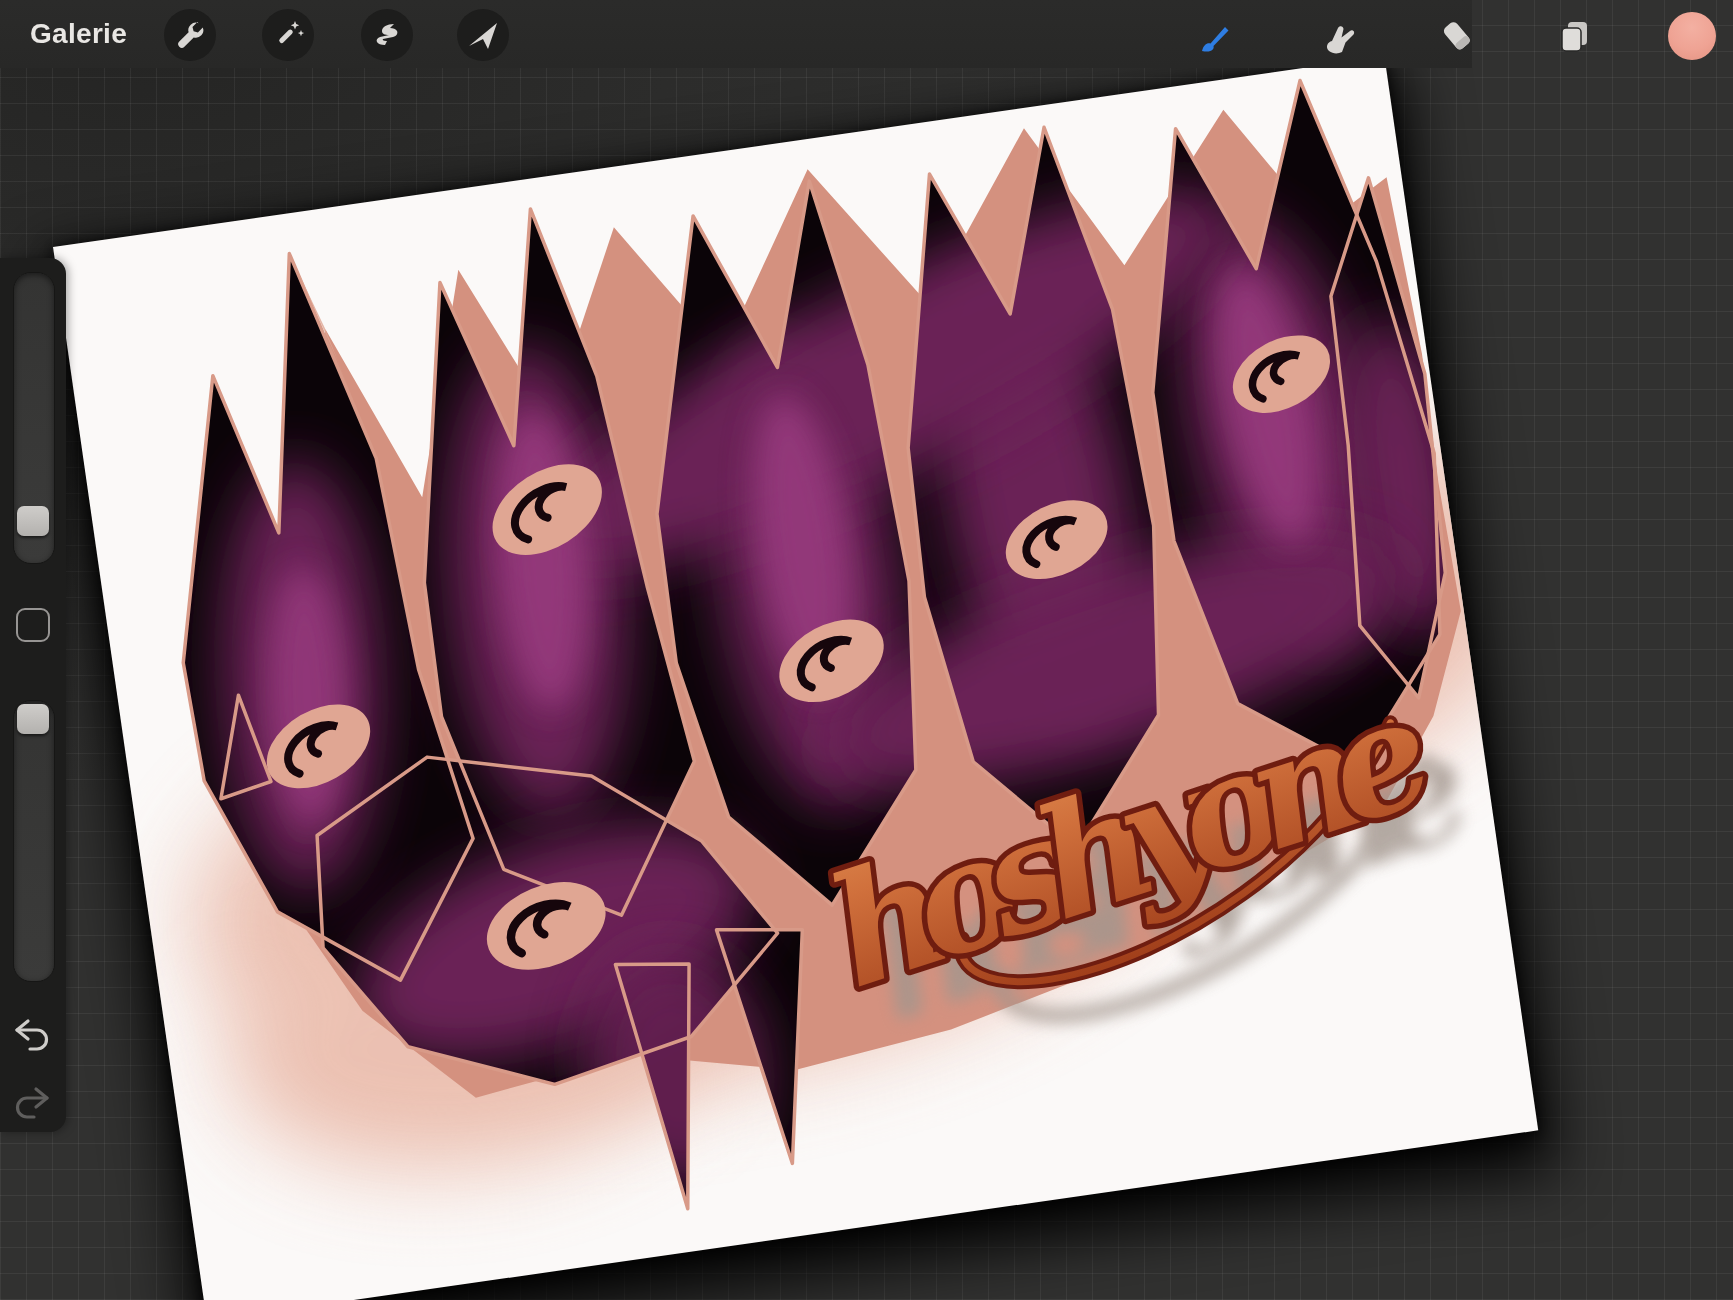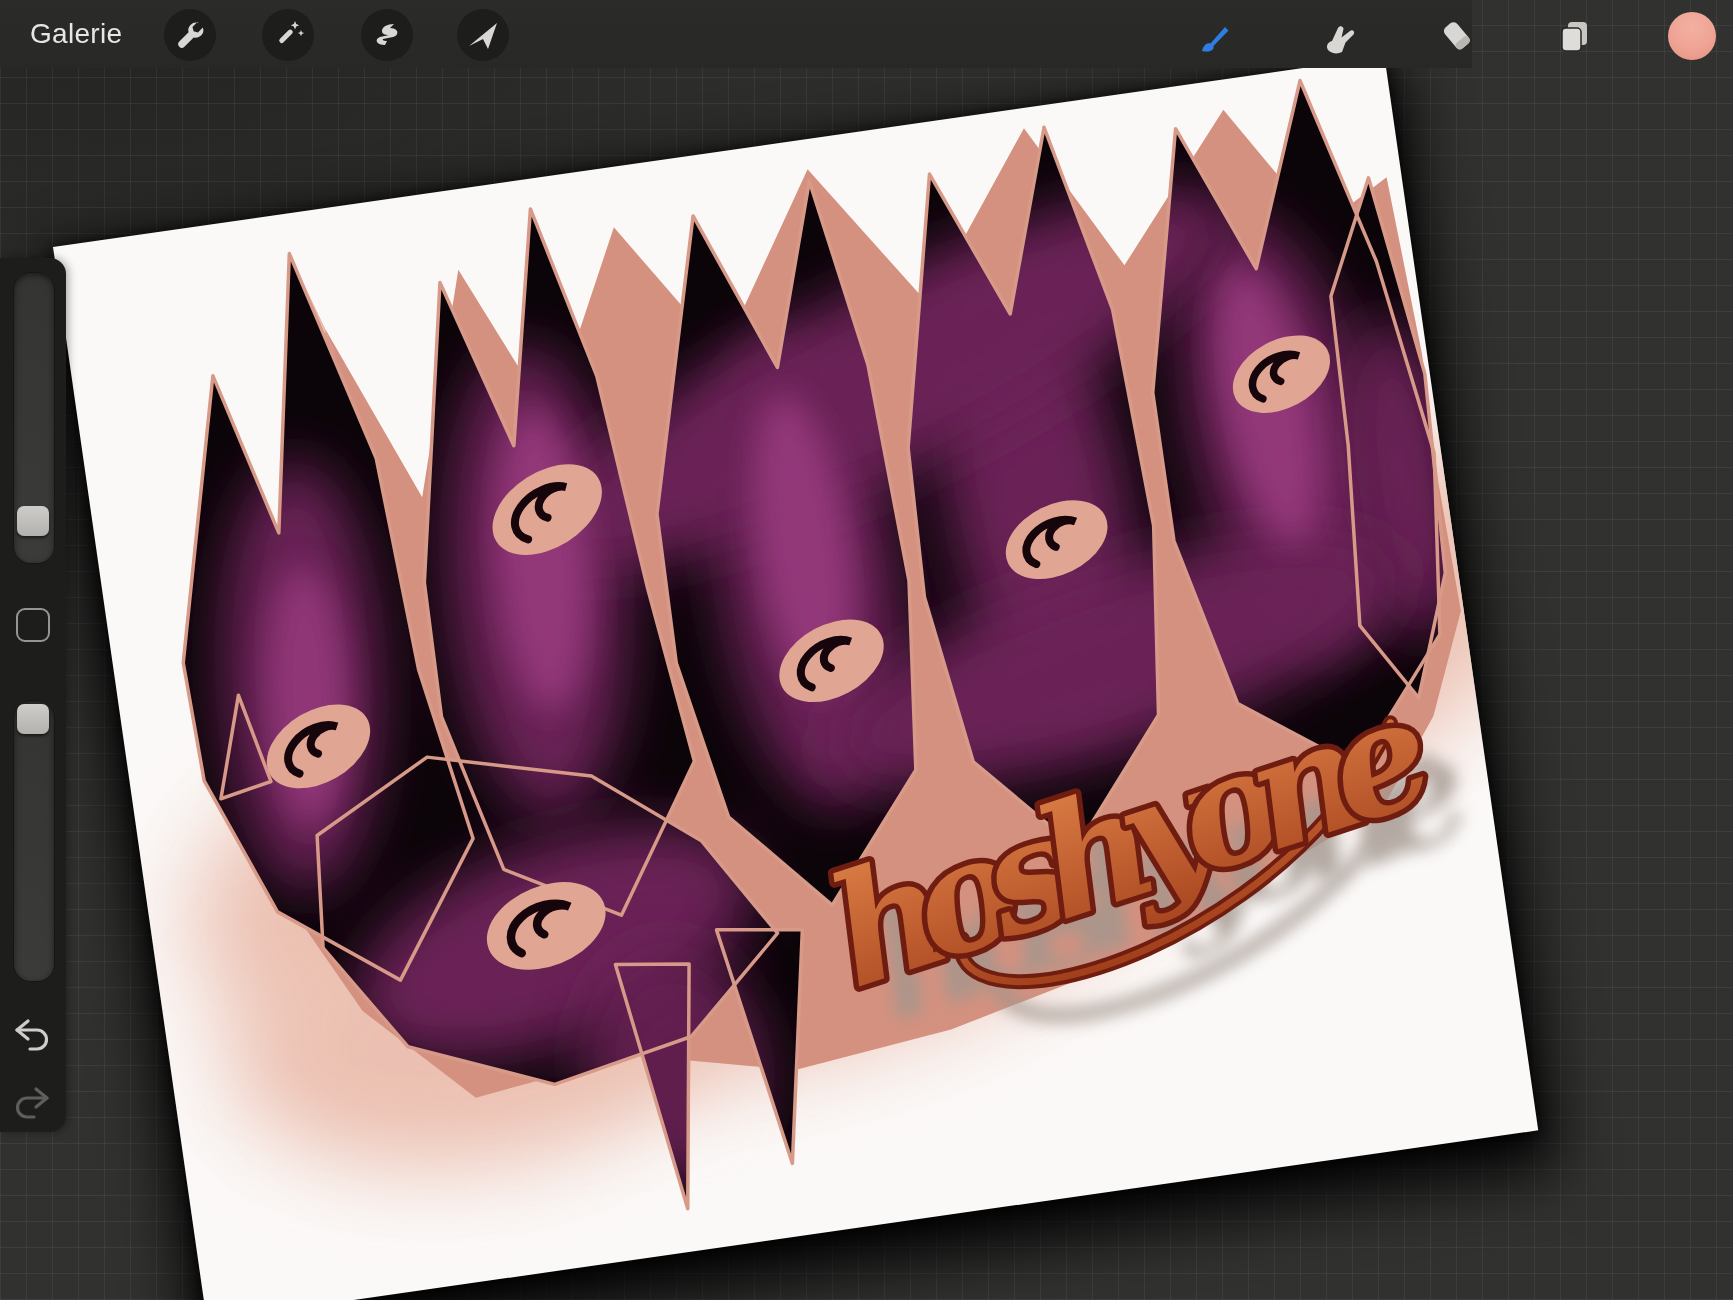--- a/index.html
+++ b/index.html
@@ -25,20 +25,21 @@
     transform:rotate(-8.15deg);
     box-shadow: 0 26px 60px 14px rgba(0,0,0,0.88), 0 6px 22px rgba(0,0,0,0.75), 0 0 10px rgba(0,0,0,0.45);
     z-index:1;
   }
   .canvas svg{position:absolute;left:0;top:0;width:100%;height:100%;display:block;}
   
   .topbar{
     position:absolute;left:0;top:0;width:1472px;height:68px;
     background:linear-gradient(180deg,#2b2b2a 0%,#282827 100%);
     z-index:3;
+    font-weight:bold;
   }
   .tb-title{
     position:absolute;left:30px;top:18px;
     font-size:28px;color:#e9e7e4;letter-spacing:.3px;
   }
   .tb-round{
     position:absolute;top:9px;width:52px;height:52px;border-radius:50%;
     background:#1d1d1c;display:flex;align-items:center;justify-content:center;
   }
   .tb-icon{width:40px;height:40px;display:block;}

